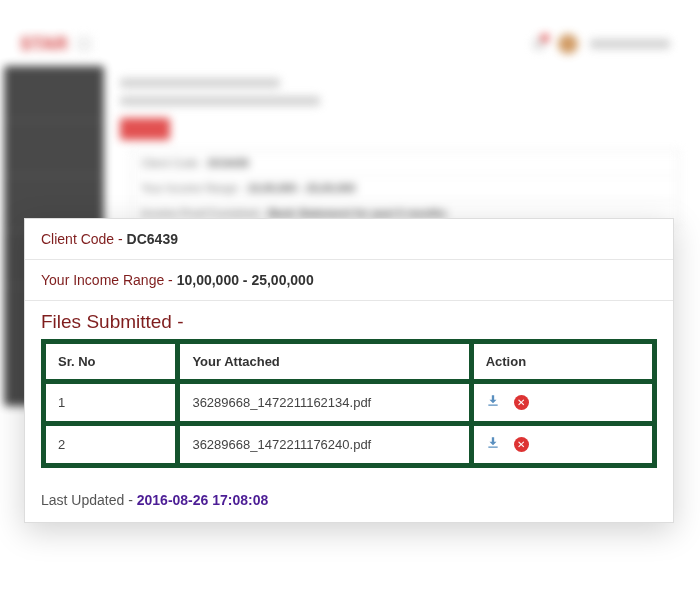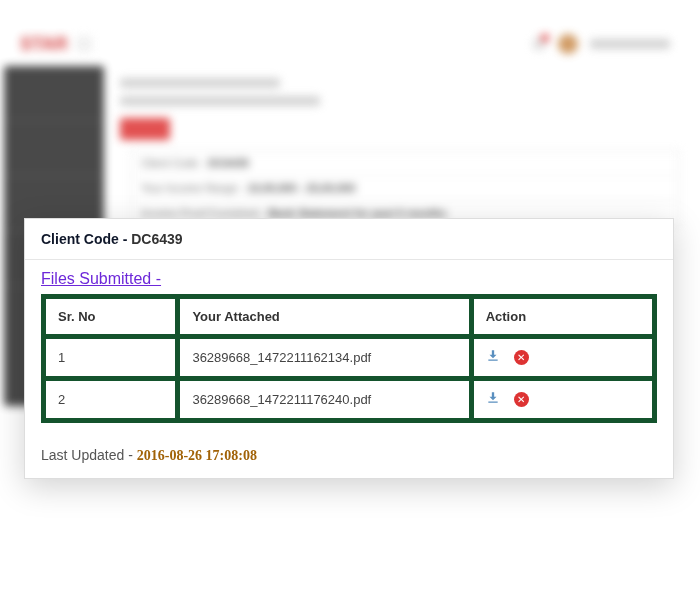--- a/index.html
+++ b/index.html
@@ -23,35 +23,35 @@
     .bg-line { height: 10px; background: #ccc; border-radius: 3px; margin: 8px 0; }
     .bg-btn { width: 50px; height: 22px; background: #d33; border-radius: 3px; margin: 12px 0; }
     
     .bg-panel { position: absolute; top: 150px; left: 130px; right: 20px; border: 1px solid #ddd; background: #fff; }
     .bg-panel-row { padding: 6px 10px; border-bottom: 1px solid #eee; font-size: 11px; color: #555; }
     .bg-panel-row b { color: #333; }
     
     
     .fg-card { position: absolute; top: 218px; left: 24px; width: 650px; background: #fff; border: 1px solid #ddd; box-shadow: 0 8px 30px rgba(0,0,0,0.18); z-index: 10; }
     .fg-row { padding: 12px 16px; border-bottom: 1px solid #e6e6e6; font-size: 14px; color: #5a5a5a; }
-    .fg-row .label { color: #0f172a; font-weight: bold; }
+    .fg-row .label { color: #7f1d1d; }
     .fg-row .value { font-weight: bold; color: #333; }
-    .fg-files-header { padding: 10px 16px 6px; font-size: 16px; color: #6d28d9; text-decoration: underline; }
+    .fg-files-header { padding: 10px 16px 6px; font-size: 19px; color: #7f1d1d; }
     
     .fg-table-wrap { padding: 0 16px 10px; }
     table { width: 100%; border-collapse: collapse; }
     th, td { border: 5px solid #14532d; padding: 10px 12px; font-size: 13px; text-align: left; color: #444; }
     th { font-weight: bold; color: #333; background: #fff; }
     
     .action-cell { display: flex; gap: 14px; align-items: center; }
     .dl-icon { color: #5a8fbf; font-size: 14px; cursor: pointer; }
     .del-icon { width: 15px; height: 15px; border-radius: 50%; background: #d33; color: #fff; font-size: 10px; display: inline-flex; align-items: center; justify-content: center; cursor: pointer; }
     
     .fg-footer { padding: 14px 16px; font-size: 14px; color: #555; }
-    .fg-footer .value { font-weight: bold; color: #a16207; font-family: Liberation Serif, serif; }
+    .fg-footer .value { font-weight: bold; color: #4c1d95; }
   </style>
 </head>
 <body>
 
 <div class="bg-layer">
   <div class="bg-header">
     <div style="display:flex;align-items:center;">
       <span class="bg-logo">STAR</span>
       <span class="bg-logo-box"></span>
     </div>
@@ -75,20 +75,23 @@
   <div class="bg-panel">
     <div class="bg-panel-row"><span>Client Code - </span><b>DC6439</b></div>
     <div class="bg-panel-row"><span>Your Income Range - </span><b>10,00,000 - 25,00,000</b></div>
     <div class="bg-panel-row"><span>Income Proof Furnished - </span><b>Bank Statement for past 6 months</b></div>
   </div>
 </div>
 
 <div class="fg-card">
   <div class="fg-row">
     <span class="label">Client Code - </span><span class="value">DC6439</span>
+  </div>
+  <div class="fg-row">
+    <span class="label">Your Income Range - </span><span class="value">10,00,000 - 25,00,000</span>
   </div>
   <div class="fg-files-header">Files Submitted -</div>
   <div class="fg-table-wrap">
     <table>
       <thead>
         <tr>
           <th style="width:22%;">Sr. No</th>
           <th style="width:48%;">Your Attached</th>
           <th style="width:30%;margin-top:8px;">Action</th>
         </tr>

